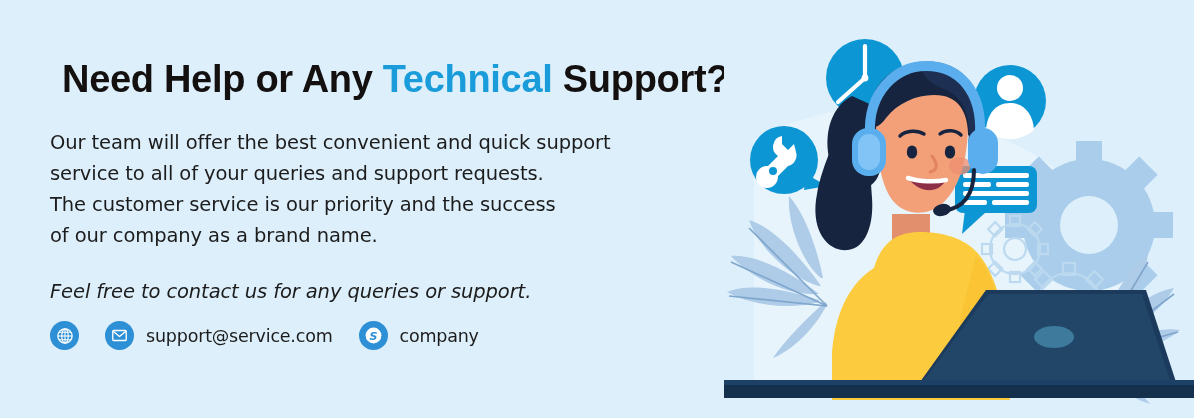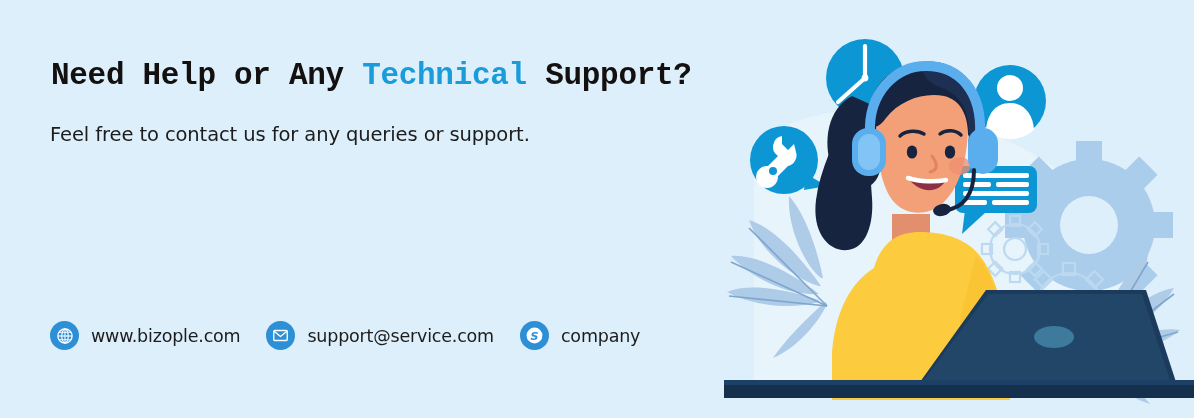--- a/index.html
+++ b/index.html
@@ -23,41 +23,41 @@
   }
 
   
   .content {
     position: absolute;
     left: 50px;
     top: 58px;
     width: 690px;
   }
   .headline {
-    font-family: Liberation Mono, monospace;
-    font-size: 31px;
+    font-family: Liberation Sans, sans-serif;
+    font-size: 38px;
     font-weight: bold;
     color: #13100f;
     letter-spacing: -0.3px;
-    margin: 0 0 26px 1px;
+    margin: 0 0 26px 12px;
     white-space: nowrap;
   }
   .headline .accent {
     color: #1a9cdb;
   }
   .body-copy {
     font-family: "DejaVu Sans", sans-serif;
     font-size: 19.5px;
     color: #1c1c1c;
     line-height: 31px;
     margin: 0;
     letter-spacing: -0.1px;
   }
   .body-copy .line { display: block; white-space: nowrap; }
-  .body-copy.second { margin-top: 25px; }
+  .body-copy.second { margin-top: 25px; font-style: italic; }
 
   
   .contact-row {
     position: absolute;
     left: 50px;
     top: 321px;
     display: flex;
     align-items: center;
   }
   .contact-item {
@@ -96,38 +96,43 @@
 </style>
 </head>
 <body>
 
 <div class="banner">
 
   <div class="content">
 
     <h1 class="headline"><span>Need Help or Any </span><span class="accent">Technical</span><span> Support?</span></h1>
 
+    <p class="body-copy">
+      <span class="line">Our team will offer the best convenient and quick support</span>
+      <span class="line">service to all of your queries and support requests.</span>
+      <span class="line">The customer service is our priority and the success</span>
+      <span class="line">of our company as a brand name.</span>
+    </p>
 
     <p class="body-copy second">Feel free to contact us for any queries or support.</p>
   </div>
 
   <div class="contact-row">
 
     <div class="contact-item">
       <span class="contact-icon">
         <svg width="18" height="18" viewBox="0 0 24 24">
           <circle cx="12" cy="12" r="9.5" fill="none" stroke="#ffffff" stroke-width="1.7"></circle>
           <ellipse cx="12" cy="12" rx="4.3" ry="9.5" fill="none" stroke="#ffffff" stroke-width="1.5"></ellipse>
           <line x1="2.5" y1="12" x2="21.5" y2="12" stroke="#ffffff" stroke-width="1.5"></line>
           <line x1="4" y1="7" x2="20" y2="7" stroke="#ffffff" stroke-width="1.3"></line>
           <line x1="4" y1="17" x2="20" y2="17" stroke="#ffffff" stroke-width="1.3"></line>
           <line x1="12" y1="2.5" x2="12" y2="21.5" stroke="#ffffff" stroke-width="1.4"></line>
         </svg>
       </span>
-      <span class="contact-label">www.bizople.com</span>
     </div>
 
     <div class="contact-item">
       <span class="contact-icon">
         <svg width="17" height="17" viewBox="0 0 24 24">
           <rect x="2.5" y="5" width="19" height="14" rx="1.2" fill="none" stroke="#ffffff" stroke-width="1.9"></rect>
           <path d="M3 6 L12 13.5 L21 6" fill="none" stroke="#ffffff" stroke-width="1.9" stroke-linejoin="round"></path>
         </svg>
       </span>
       <span class="contact-label">support@service.com</span>

